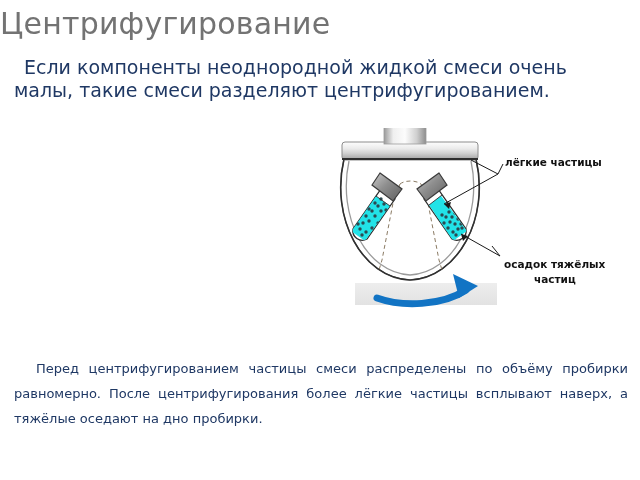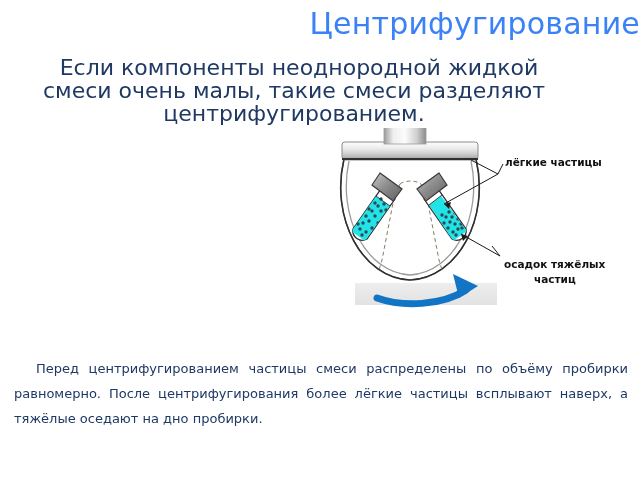--- a/index.html
+++ b/index.html
@@ -14,39 +14,39 @@
     overflow: hidden;
     font-family: "DejaVu Sans", "Liberation Sans", sans-serif;
   }
 
   
   #slide-title {
     position: absolute;
     left: 0;
     top: 6px;
     width: 640px;
-    text-align: right;
+    text-align: left;
     font-size: 30px;
     line-height: 36px;
-    color: #3b82f6;
+    color: #737373;
     font-weight: normal;
     letter-spacing: 0.2px;
     white-space: nowrap;
   }
 
   
   #intro-paragraph {
     position: absolute;
     left: 14px;
     top: 56px;
     width: 560px;
-    font-size: 22px;
+    font-size: 19px;
     line-height: 23px;
     color: #1F3864;
-    text-align: center;
+    text-align: left;
     text-indent: 10px;
   }
 
   
   #conclusion-paragraph {
     position: absolute;
     left: 14px;
     top: 356px;
     width: 614px;
     font-size: 13px;

